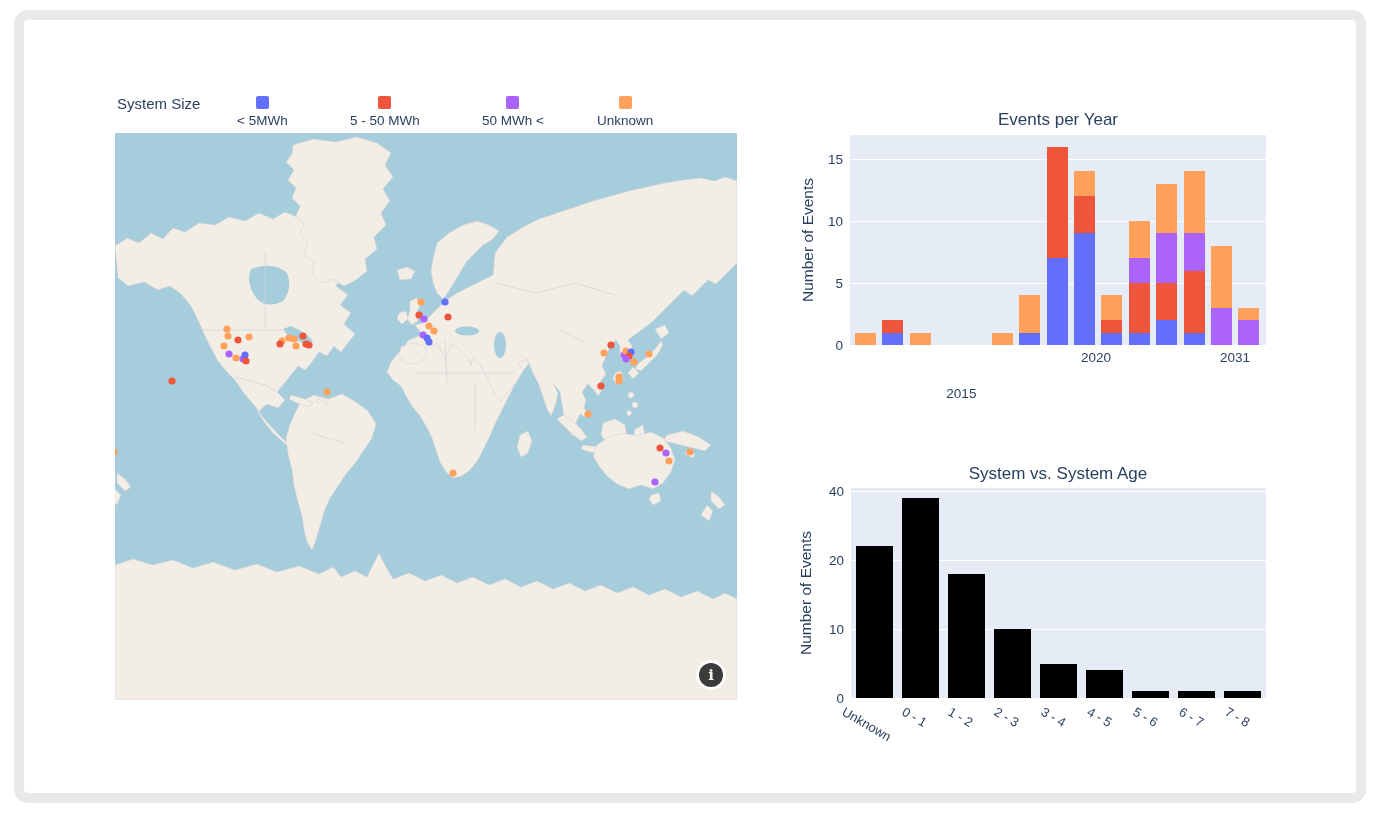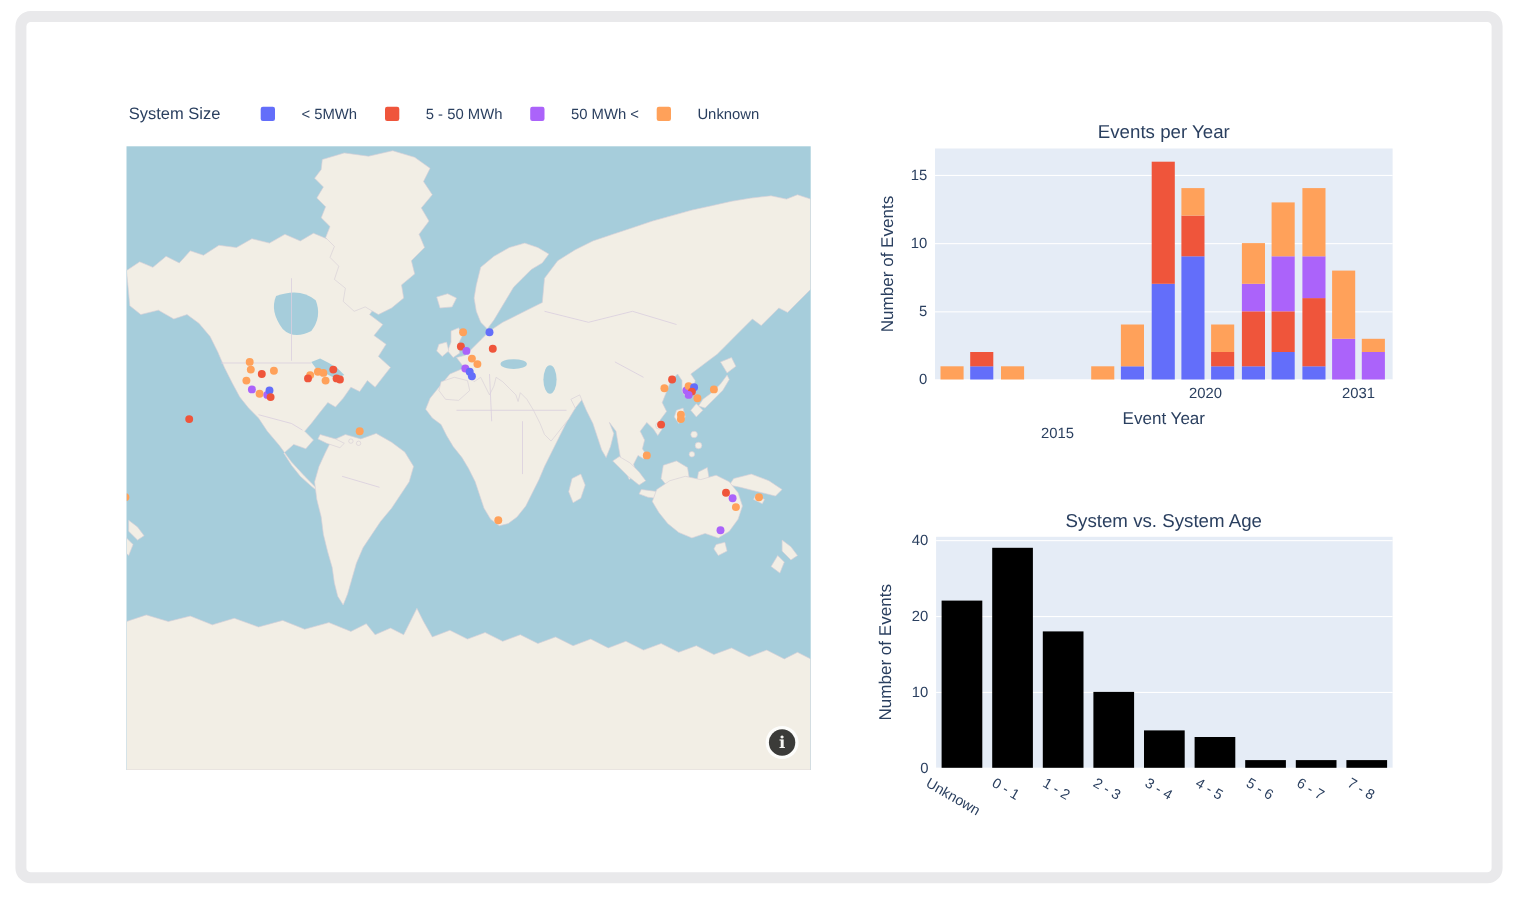--- a/index.html
+++ b/index.html
@@ -3,21 +3,21 @@
 <meta charset="utf-8">
 <style>
   html,body{margin:0;padding:0;background:#ffffff;}
   body{width:1379px;height:818px;position:relative;overflow:hidden;
        font-family:"Liberation Sans",sans-serif;color:#2a3f5f;}
   .frame{position:absolute;left:14px;top:10px;right:13px;bottom:15px;
          border:10px solid #e9e9eb;border-radius:14px;pointer-events:none;}
   
   .legend{position:absolute;left:0;top:0;width:100%;height:0;}
   .legend-title{position:absolute;left:117px;top:95px;font-size:15px;}
-  .legend-item{position:absolute;top:96px;display:flex;align-items:center;gap:24px;cursor:pointer;}
+  .legend-item{position:absolute;top:96px;display:flex;align-items:center;gap:4px;cursor:pointer;flex-direction:column;}
   .legend-item.i0{left:237px}.legend-item.i1{left:350px}.legend-item.i2{left:482px}.legend-item.i3{left:597px}
   .legend-swatch{width:13px;height:13px;border-radius:2px;flex:0 0 auto;}
   .legend-label{font-size:13.5px;line-height:15px;}
   
   .map{position:absolute;left:115px;top:133px;width:622px;height:567px;overflow:hidden;background:#a6cddb;}
   .map svg{display:block;}
   .info-halo{position:absolute;left:581px;top:527px;width:30px;height:30px;border-radius:50%;
              background:rgba(255,255,255,0.85);}
   .info-btn{position:absolute;left:584px;top:530px;width:24px;height:24px;border-radius:50%;
             background:#3b3b39;color:#f7f6f3;font-family:"DejaVu Serif",serif;font-weight:700;
@@ -233,21 +233,20 @@
       <div class="bar-seg" style="left: 306.153px; width: 21px; top: 48.843px; height: 49.5868px; background: rgb(255, 161, 90);"></div>
       <div class="bar-seg" style="left: 333.521px; width: 21px; top: 197.603px; height: 12.3967px; background: rgb(99, 110, 250);"></div>
       <div class="bar-seg" style="left: 333.521px; width: 21px; top: 135.62px; height: 61.9835px; background: rgb(239, 85, 59);"></div>
       <div class="bar-seg" style="left: 333.521px; width: 21px; top: 98.4298px; height: 37.1901px; background: rgb(171, 99, 250);"></div>
       <div class="bar-seg" style="left: 333.521px; width: 21px; top: 36.4463px; height: 61.9835px; background: rgb(255, 161, 90);"></div>
       <div class="bar-seg" style="left: 360.889px; width: 21px; top: 172.81px; height: 37.1901px; background: rgb(171, 99, 250);"></div>
       <div class="bar-seg" style="left: 360.889px; width: 21px; top: 110.826px; height: 61.9835px; background: rgb(255, 161, 90);"></div>
       <div class="bar-seg" style="left: 388.258px; width: 21px; top: 185.207px; height: 24.7934px; background: rgb(171, 99, 250);"></div>
       <div class="bar-seg" style="left: 388.258px; width: 21px; top: 172.81px; height: 12.3967px; background: rgb(255, 161, 90);"></div>
     </div>
-  <div class="x-title">Event Year</div>
 <div class="ytick" style="left: 13px; top: 245px;">0</div>
     <div class="ytick" style="left: 13px; top: 183.017px;">5</div>
     <div class="ytick" style="left: 13px; top: 121.033px;">10</div>
     <div class="ytick" style="left: 13px; top: 59.0496px;">15</div>
     <div class="xtick" style="left: 171.389px; top: 250px; margin-top: 36px;">2015</div>
     <div class="xtick" style="left: 306px; top: 250px;">2020</div>
     <div class="xtick" style="left: 445.074px; top: 250px;">2031</div>
   </div>
 
 <div class="chart" id="chart2">

